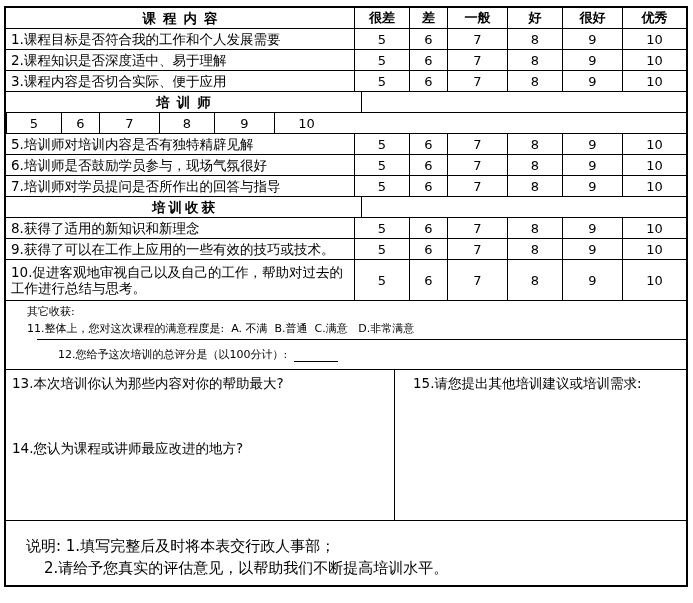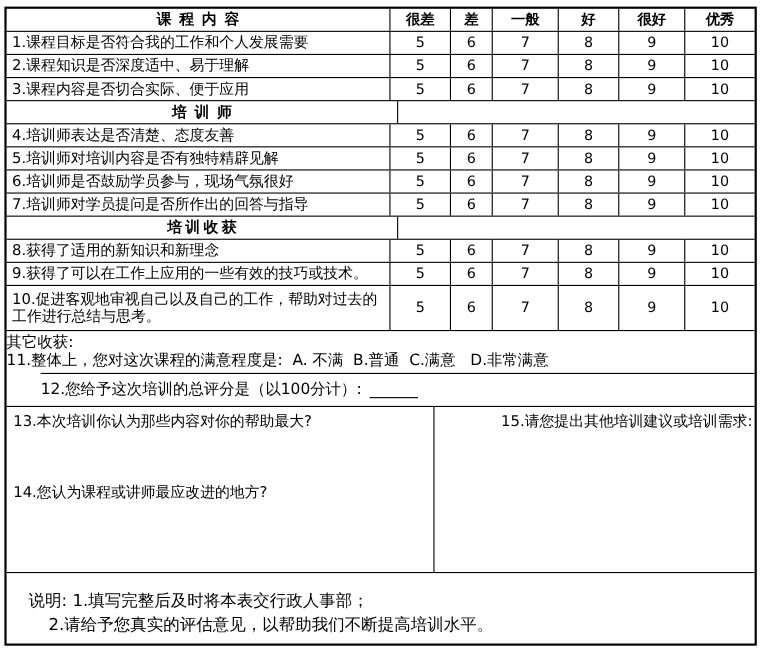--- a/index.html
+++ b/index.html
@@ -22,26 +22,26 @@
   .r-notes{min-height:64px;}
   .cell{box-sizing:border-box;}
   .qcell{flex:1;padding:1px 5px;display:flex;align-items:center;font-size:13.5px;line-height:16px;}
   .sc{border-left:1px solid #000;display:flex;align-items:center;justify-content:center;font-size:13px;}
   .c1{width:55px}.c2{width:38px}.c3{width:60px}.c4{width:55px}.c5{width:60px}.c6{width:64px}
   .rest{width:325px;border-left:1px solid #000;}
   .center{justify-content:center;text-align:center;}
   .bold{font-weight:bold;}
   .spaced{letter-spacing:7px;padding-left:12px;}
   .spaced-sm{letter-spacing:3px;padding-left:8px;}
-  .full{flex:1;padding:2px 0;font-size:14px;line-height:17px;}
+  .full{flex:1;padding:2px 21px;font-size:11px;line-height:17px;}
   .vcenter{display:flex;align-items:center;}
   .prewrap{white-space:pre-wrap;}
   .blank-line{display:inline-block;width:44px;height:13px;border-bottom:1px solid #000;margin-left:3px;}
   .open-left{width:388px;padding:5px 6px;font-size:13.5px;line-height:17px;}
-  .open-right{flex:1;border-left:1px solid #000;padding:5px 2px;font-size:13.5px;line-height:17px;text-align:right;}
+  .open-right{flex:1;border-left:1px solid #000;padding:5px 18px;font-size:13.5px;line-height:17px;}
   .q14{margin-top:48px;}
   .notes{padding:14px 10px 0 20px;font-size:15px;line-height:22px;}
   .notes-indent{margin-left:18px;}
 </style>
 </head>
 <body>
 
 <div class="form">
 
   <div class="row r-std first">
@@ -83,21 +83,20 @@
     <div class="cell sc c5">9</div>
     <div class="cell sc c6">10</div>
   </div>
 
   <div class="row r-std">
     <div class="cell qcell center bold spaced">培训师</div>
     <div class="cell rest"></div>
   </div>
 
   <div class="row r-std">
-    <div class="cell qcell">4.培训师表达是否清楚、态度友善</div>
     <div class="cell sc c1">5</div>
     <div class="cell sc c2">6</div>
     <div class="cell sc c3">7</div>
     <div class="cell sc c4">8</div>
     <div class="cell sc c5">9</div>
     <div class="cell sc c6">10</div>
   </div>
 
   <div class="row r-std">
     <div class="cell qcell">5.培训师对培训内容是否有独特精辟见解</div>

